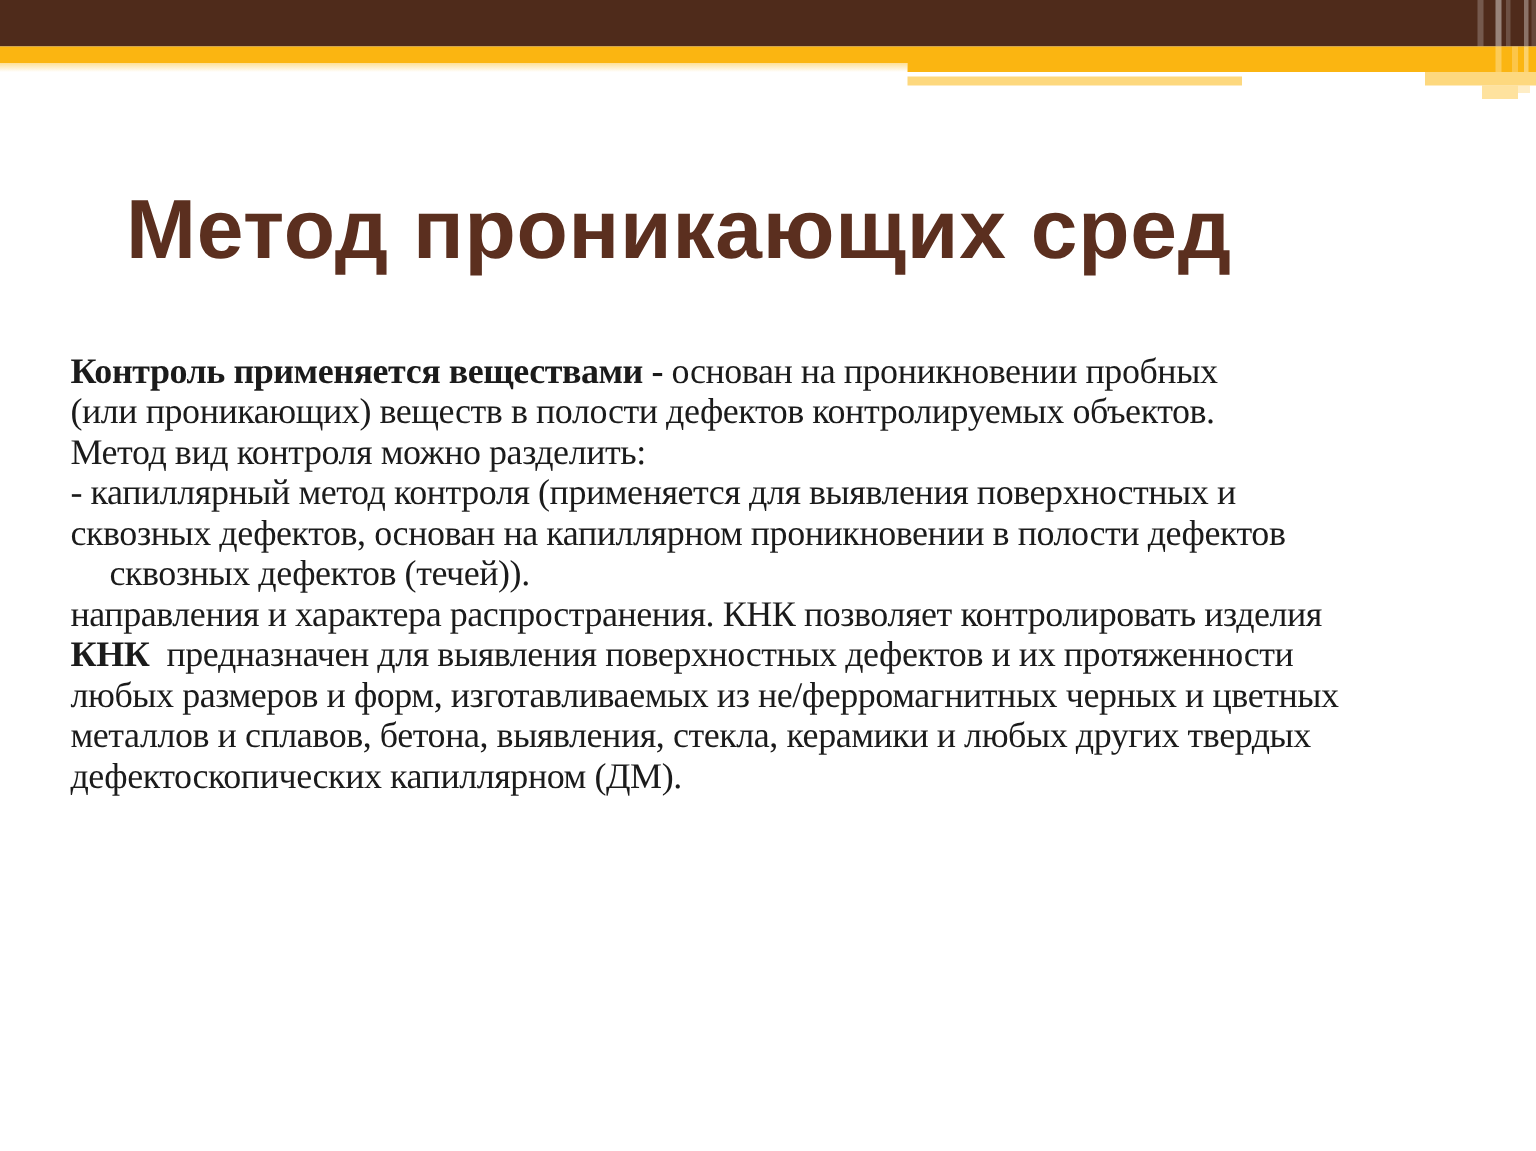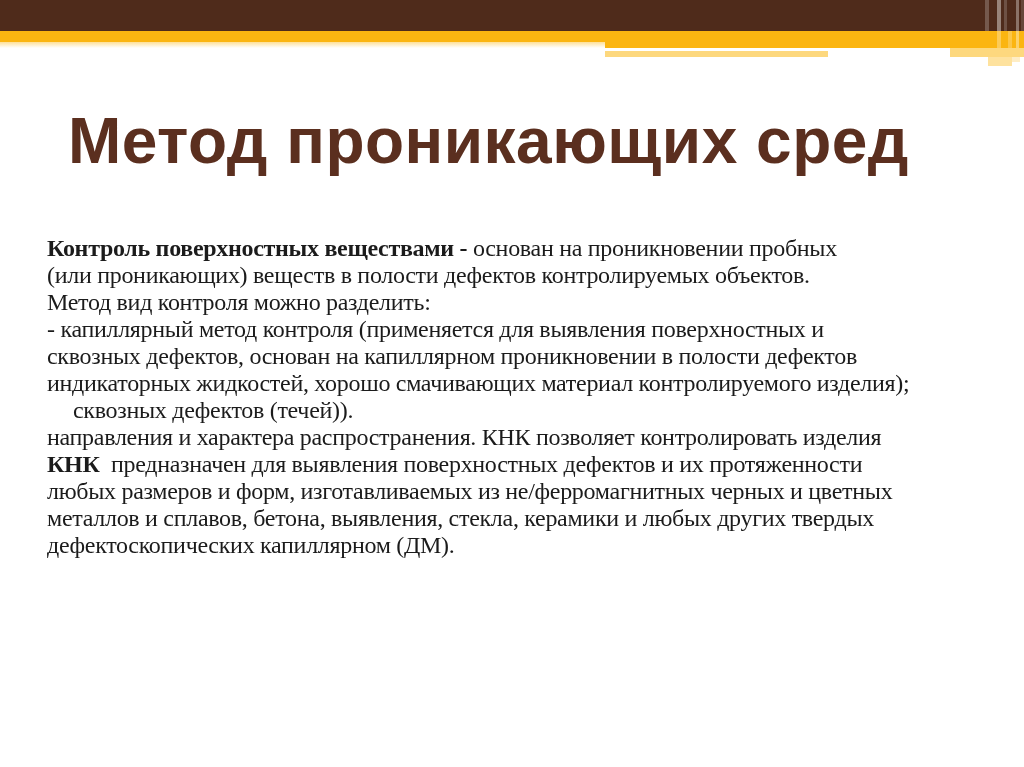--- a/index.html
+++ b/index.html
@@ -34,24 +34,24 @@
   .bstripe.s5 { left: 1021px; width: 3px; opacity: .14; }
   
   .astripe { top: 31px; height: 17px; background: #ffffff; }
   .astripe.a1 { left: 997px;  width: 4px; opacity: .30; }
   .astripe.a2 { left: 1008px; width: 4px; opacity: .24; }
   .astripe.a3 { left: 1016px; width: 3px; opacity: .38; }
 
   
   .title {
     left: 68px; top: 106px;
-    margin: 0;
+    margin: 16px;
     font-family: "Liberation Sans", sans-serif;
     font-weight: bold;
-    font-size: 64px;
+    font-size: 56px;
     line-height: 1.1;
     letter-spacing: 0.5px;
     color: var(--title-text, #5B2F1F);
     white-space: pre;
   }
   .body-block {
     left: 47px; top: 235px;
     width: 960px;
     font-family: "Liberation Serif", serif;
     font-size: 24px;
@@ -81,26 +81,25 @@
   <div class="abs pale-left"></div>
   <div class="abs pale-right"></div>
   <div class="abs pale-tail-1"></div>
   <div class="abs pale-tail-2"></div>
   <div class="abs astripe a1"></div>
   <div class="abs astripe a2"></div>
   <div class="abs astripe a3"></div>
 
   <h1 class="abs title">Метод проникающих сред</h1>
   <div class="abs body-block" id="body-lines">
-      <div class="body-line"><b>Контроль поверхностных веществами -</b><span> основан на проникновении пробных</span></div>
+      <div class="body-line"><b>Контроль применяется веществами -</b><span> основан на проникновении пробных</span></div>
       <div class="body-line"><span>(или проникающих) веществ в полости дефектов контролируемых объектов.</span></div>
       <div class="body-line"><span>Метод вид контроля можно разделить:</span></div>
       <div class="body-line"><span>- капиллярный метод контроля (применяется для выявления поверхностных и</span></div>
       <div class="body-line"><span>сквозных дефектов, основан на капиллярном проникновении в полости дефектов</span></div>
-      <div class="body-line"><span>индикаторных жидкостей, хорошо смачивающих материал контролируемого изделия);</span></div>
       <div class="body-line indent"><span>сквозных дефектов (течей)).</span></div>
       <div class="body-line"><span>направления и характера распространения. КНК позволяет контролировать изделия</span></div>
       <div class="body-line"><b>КНК</b><span>  предназначен для выявления поверхностных дефектов и их протяженности</span></div>
       <div class="body-line"><span>любых размеров и форм, изготавливаемых из не/ферромагнитных черных и цветных</span></div>
       <div class="body-line"><span>металлов и сплавов, бетона, выявления, стекла, керамики и любых других твердых</span></div>
       <div class="body-line"><span>дефектоскопических капиллярном (ДМ).</span></div>
     </div>
 </div>
 
 </body></html>

